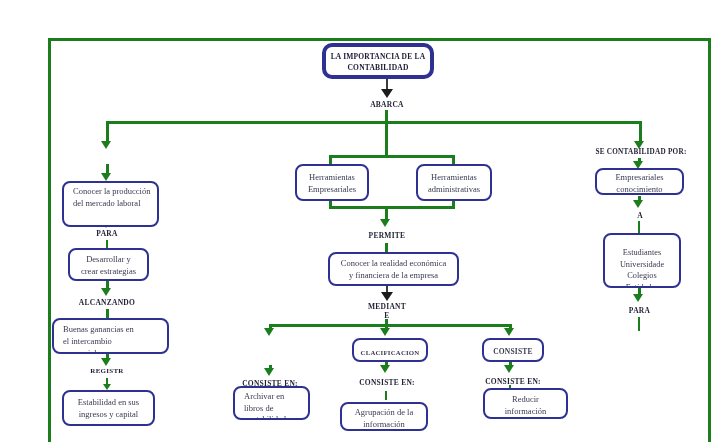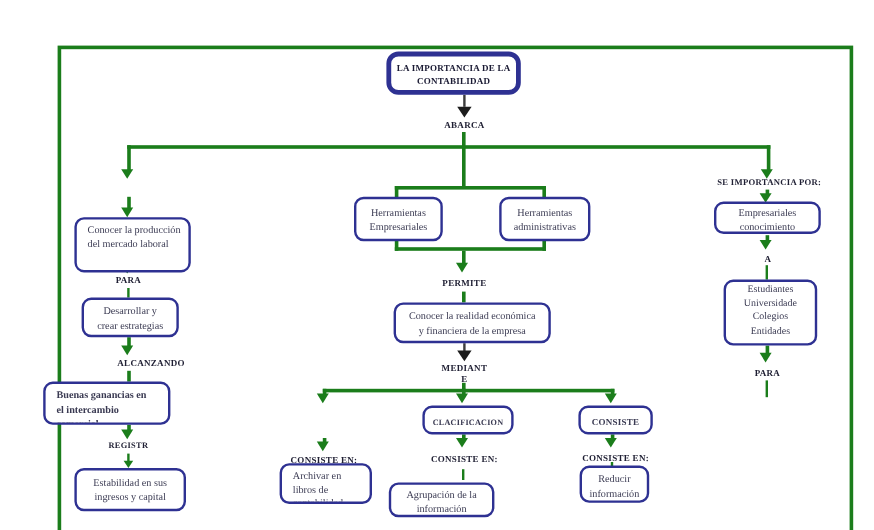--- a/index.html
+++ b/index.html
@@ -54,23 +54,23 @@
   <div class="bx leftal" style="left:62px;top:181px;width:97px;height:46px;">Conocer la producción
 del mercado laboral</div>
   <div class="gline" style="left:106px;top:214px;width:3px;height:7px;"></div>
   <div class="arrow" style="left:101px;top:220px;"></div>
   <div class="lbl" style="left:77px;top:229px;width:60px;">PARA</div>
   <div class="gline" style="left:106px;top:240px;width:2px;height:8px;"></div>
   <div class="bx" style="left:68px;top:248px;width:81px;height:33px;padding-top:4px;">Desarrollar y
 crear estrategias</div>
   <div class="gline" style="left:106px;top:281px;width:3px;height:8px;"></div>
   <div class="arrow" style="left:101px;top:288px;"></div>
-  <div class="lbl" style="left:60px;top:298px;width:94px;text-align:right;">ALCANZANDO</div>
+  <div class="lbl" style="left:60px;top:298px;width:94px;">ALCANZANDO</div>
   <div class="gline" style="left:106px;top:309px;width:3px;height:9px;"></div>
-  <div class="bx leftal" style="left:36px;top:318px;width:106px;height:36px;line-height:12px;font-weight:bold;">Buenas ganancias en
+  <div class="bx leftal" style="left:52px;top:318px;width:117px;height:36px;line-height:12px;">Buenas ganancias en
 el intercambio
 comercial</div>
   <div class="gline" style="left:106px;top:354px;width:3px;height:5px;"></div>
   <div class="arrow" style="left:101px;top:358px;"></div>
   <div class="lbl" style="left:72px;top:367px;width:70px;font-size:7px;">REGISTR</div>
   <div class="gline" style="left:106px;top:378px;width:2px;height:8px;"></div>
   <div class="arrow sm" style="left:103px;top:384px;"></div>
   <div class="bx" style="left:62px;top:390px;width:93px;height:36px;padding-top:5px;">Estabilidad en sus
 ingresos y capital</div>
 
@@ -116,35 +116,35 @@
   <div class="lbl" style="left:347px;top:378px;width:80px;">CONSISTE EN:</div>
   <div class="lbl" style="left:473px;top:377px;width:80px;">CONSISTE EN:</div>
 
   <div class="gline" style="left:269px;top:391px;width:2px;height:7px;"></div>
   <div class="gline" style="left:385px;top:391px;width:2px;height:9px;"></div>
   <div class="gline" style="left:509px;top:385px;width:2px;height:4px;"></div>
 
   <div class="bx leftal" style="left:233px;top:386px;width:77px;height:34px;">Archivar en
 libros de
 contabilidad</div>
-  <div class="bx" style="left:324px;top:402px;width:88px;height:29px;padding-top:3px;">Agrupación de la
+  <div class="bx" style="left:340px;top:402px;width:88px;height:29px;padding-top:3px;">Agrupación de la
 información</div>
-  <div class="bx" style="left:483px;top:388px;width:58px;height:31px;padding-top:4px;">Reducir
+  <div class="bx" style="left:483px;top:388px;width:85px;height:31px;padding-top:4px;">Reducir
 información</div>
 
-  <div class="lbl" style="left:588px;top:148px;width:106px;font-size:7.2px;">SE IMPORTANCIA POR:</div>
+  <div class="lbl" style="left:588px;top:148px;width:106px;font-size:7.2px;">SE CONTABILIDAD POR:</div>
   <div class="gline" style="left:638px;top:158px;width:3px;height:4px;"></div>
   <div class="arrow" style="left:633px;top:161px;"></div>
   <div class="bx" style="left:595px;top:168px;width:89px;height:27px;padding-top:2px;">Empresariales
 conocimiento</div>
   <div class="gline" style="left:638px;top:196px;width:3px;height:5px;"></div>
   <div class="arrow" style="left:633px;top:200px;"></div>
   <div class="lbl" style="left:630px;top:211px;width:20px;">A</div>
   <div class="gline" style="left:638px;top:221px;width:2px;height:12px;"></div>
-  <div class="bx" style="left:603px;top:233px;width:78px;height:55px;font-size:8.3px;line-height:11.5px;padding-top:0;">Estudiantes
+  <div class="bx" style="left:603px;top:233px;width:78px;height:55px;font-size:8.3px;line-height:11.5px;padding-top:12px;">Estudiantes
 Universidade
 Colegios
 Entidades</div>
   <div class="gline" style="left:638px;top:288px;width:3px;height:7px;"></div>
   <div class="arrow" style="left:633px;top:294px;"></div>
   <div class="lbl" style="left:613px;top:306px;width:53px;">PARA</div>
   <div class="gline" style="left:638px;top:317px;width:2px;height:14px;"></div>
 
 </div>
 

